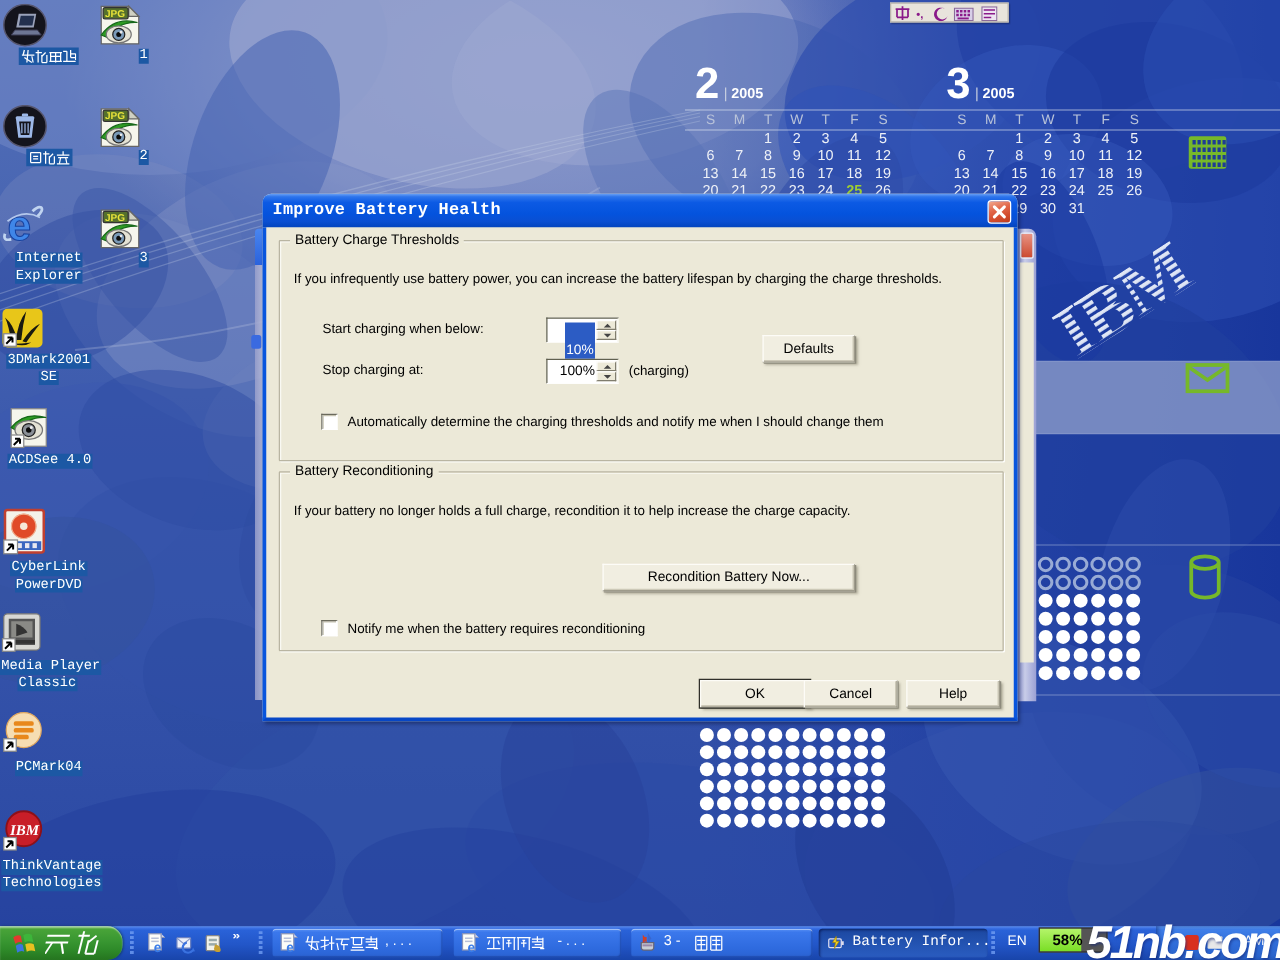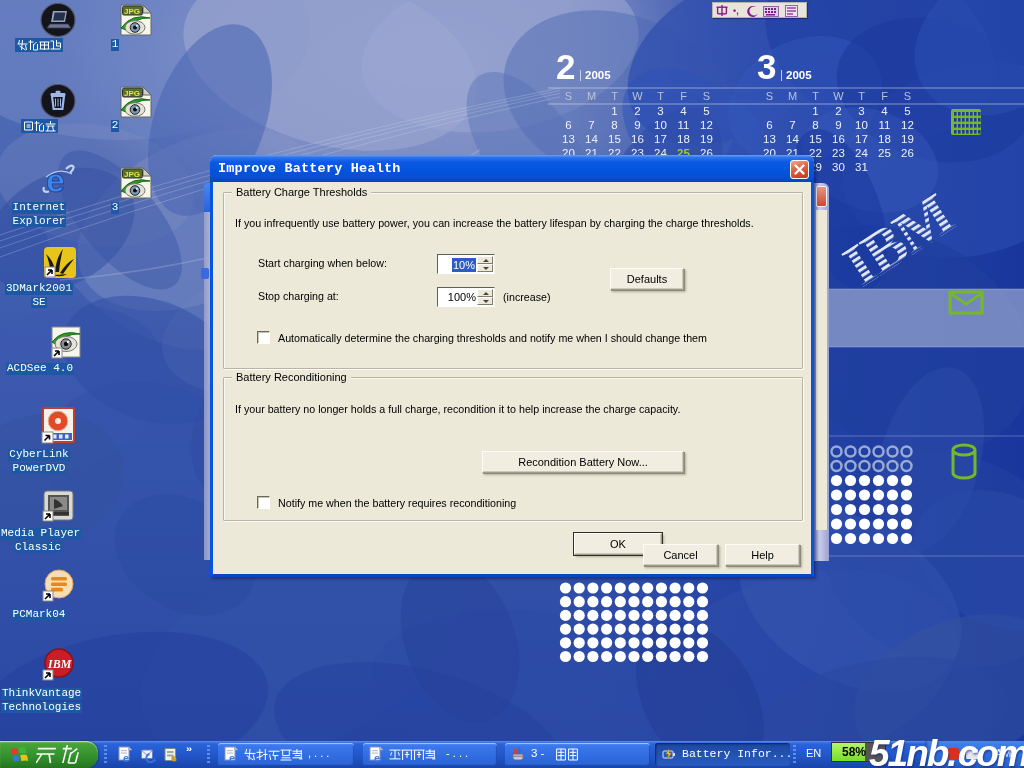--- a/index.html
+++ b/index.html
@@ -4,21 +4,21 @@
 html,body{margin:0;padding:0;}
 #desk{position:relative;width:1024px;height:768px;overflow:hidden;font-family:"Liberation Sans",sans-serif;background:#2a4699;}
 #desk *{box-sizing:border-box;}
 .abs{position:absolute;}
 .cal{position:absolute;top:104px;display:grid;grid-template-columns:repeat(7,23px);grid-auto-rows:14px;font-size:11.5px;color:#eef1f7;text-align:center;line-height:14px;}
 .cal span{display:block;}
 .hdr{position:absolute;top:90px;display:grid;grid-template-columns:repeat(7,23px);font-size:11px;color:#b9c3d9;text-align:center;line-height:12px;}
 .bignum{position:absolute;color:#fff;font-weight:bold;font-size:35px;line-height:30px;}
 .yr{position:absolute;color:#fff;font-weight:bold;font-size:11.5px;border-left:1px solid #c5cde0;padding-left:4px;line-height:11px;}
 .grn{color:#9fcf30;font-weight:bold;}
-.ico{position:absolute;width:76px;text-align:right;}
+.ico{position:absolute;width:76px;text-align:left;}
 .ico .ic{margin:0 auto;}
 .lbl{display:inline-block;background:#1c58a4;color:#fff;font-family:"Liberation Mono",monospace;font-size:11px;line-height:11.5px;padding:0 1px;margin-top:2px;white-space:pre;}
 #dlg{position:absolute;left:210px;top:155px;width:604px;height:422px;border-radius:7px 7px 0 0;background:#ece9d8;box-shadow:2px 2px 3px rgba(10,20,60,.45);}
 #tbar{position:absolute;left:0;top:0;width:604px;height:27px;border-radius:7px 7px 0 0;background:linear-gradient(180deg,#6ba1f4 0%,#2d74ec 9%,#0c5ae4 26%,#0453dd 60%,#0a4fd2 82%,#0345bd 100%);}
 #ttxt{position:absolute;left:8px;top:6px;color:#fff;font-family:"Liberation Mono",monospace;font-weight:bold;font-size:13.5px;letter-spacing:0.2px;}
 #xbtn{position:absolute;left:580px;top:5px;width:19px;height:19px;border-radius:3px;border:1px solid #fff;background:linear-gradient(160deg,#f2ab92 0%,#e2694c 38%,#d34c2e 70%,#bc3c1e 100%);}
 #client{position:absolute;left:3px;top:27px;width:598px;height:392px;background:#ece9d8;}
 #dlg .bord{position:absolute;left:0;top:27px;width:604px;height:395px;border-left:3px solid #0855dd;border-right:3px solid #0855dd;border-bottom:3px solid #0747c6;pointer-events:none;}
 .grp{position:absolute;border:1px solid #b9b5a2;border-radius:1px;box-shadow:1px 1px 0 rgba(255,255,255,.9), inset 1px 1px 0 rgba(255,255,255,.7);}
 .glbl{position:absolute;top:-8px;left:8px;background:#ece9d8;padding:0 4px;font-size:11px;color:#000;line-height:15px;}
@@ -578,21 +578,21 @@
 <div id="client"></div>
 <div class="grp" style="left:13px;top:37px;width:580px;height:177px">
         <span class="glbl">Battery Charge Thresholds</span>
       </div>
 <div class="grp" style="left:13px;top:222px;width:580px;height:144px">
         <span class="glbl">Battery Reconditioning</span>
       </div>
 <div class="txt" style="left:25px;top:62px">If you infrequently use battery power, you can increase the battery lifespan by charging the charge thresholds.</div>
 <div class="txt" style="left:48px;top:102px">Start charging when below:</div>
 <div class="spin" style="left:227px;top:99px">
-        <span class="val" style="background:#2c5cc4;color:#fff;padding:1px 1px;">10%</span>
+        <span class="val" style="background:#2c5cc4;color:#fff;padding:16px 1px;">10%</span>
 <div class="spinbtn">
           <div class="sb" style="top:0">
             <div class="arrow" style="top:2px;border-bottom:3.5px solid #444"></div>
           </div>
 <div class="sb" style="top:8px">
             <div class="arrow" style="top:2px;border-top:3.5px solid #444"></div>
           </div>
         </div>
       </div>
 <div class="btn" style="left:400px;top:113px;width:74px;height:22px;line-height:20px">Defaults</div>
@@ -601,28 +601,28 @@
         <span class="val">100%</span>
 <div class="spinbtn">
           <div class="sb" style="top:0">
             <div class="arrow" style="top:2px;border-bottom:3.5px solid #444"></div>
           </div>
 <div class="sb" style="top:8px">
             <div class="arrow" style="top:2px;border-top:3.5px solid #444"></div>
           </div>
         </div>
       </div>
-<div class="txt" style="left:293px;top:136px">(increase)</div>
+<div class="txt" style="left:293px;top:136px">(charging)</div>
 <div class="cb" style="left:47px;top:176px"></div>
 <div class="txt" style="left:68px;top:177px">Automatically determine the charging thresholds and notify me when I should change them</div>
 <div class="txt" style="left:25px;top:248px">If your battery no longer holds a full charge, recondition it to help increase the charge capacity.</div>
 <div class="btn" style="left:272px;top:296px;width:202px;height:22px;line-height:20px">Recondition Battery Now...</div>
 <div class="cb" style="left:47px;top:341px"></div>
 <div class="txt" style="left:68px;top:342px">Notify me when the battery requires reconditioning</div>
-<div class="btn" style="left:350px;top:378px;width:88px;height:22px;line-height:20px;outline:1.5px solid #30302a;margin-left:14px;">OK</div>
+<div class="btn" style="left:350px;top:389px;width:88px;height:22px;line-height:20px;outline:1.5px solid #30302a;">OK</div>
 <div class="btn" style="left:433px;top:389px;width:75px;height:22px;line-height:20px">Cancel</div>
 <div class="btn" style="left:515px;top:389px;width:75px;height:22px;line-height:20px">Help</div>
 <div class="bord"></div>
 </div>
 <div id="tb"></div>
 <div class="abs" style="left:0;top:741px;width:98px;height:27px;border-radius:0 12px 12px 0;background:linear-gradient(180deg,#7ec268 0%,#48a338 10%,#389631 45%,#2e8a29 70%,#25741f 100%);box-shadow:inset 0 1px 1px rgba(255,255,255,.5), 1px 0 2px rgba(0,40,0,.4);"></div>
 <div class="abs" style="left:9px;top:744px"><svg width="24" height="21" viewBox="0 0 30 26">
 <path d="M2 7 Q6 4 9.5 5.5 L11 12.5 Q7.5 11 4 13.5 Z" fill="#e23a2e"></path>
 <path d="M12 5 Q16.5 2.5 20.5 4.5 L22 12 Q17.5 10 13.5 12 Z" fill="#3db53a"></path>
 <path d="M4.5 15.5 Q8 13 11.5 14.5 L13 21.5 Q9.5 20 6 22.5 Z" fill="#3a76e0"></path>

